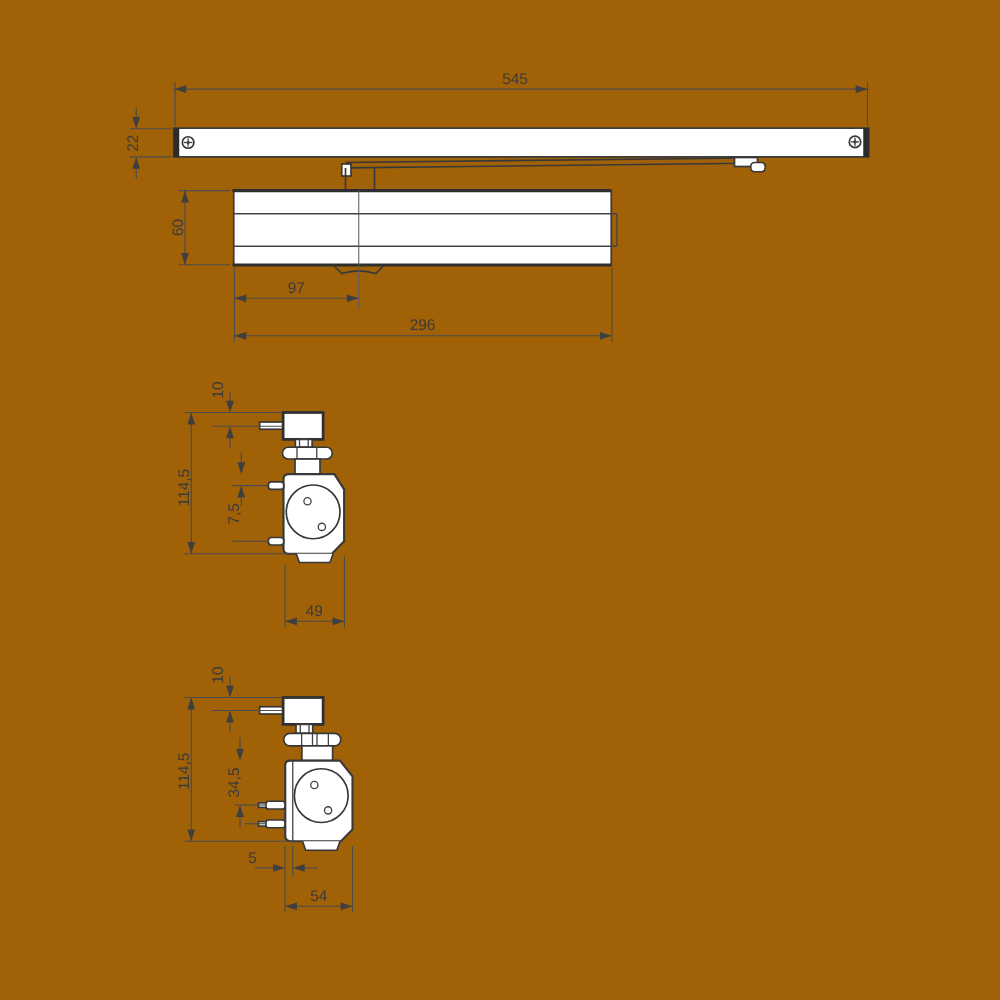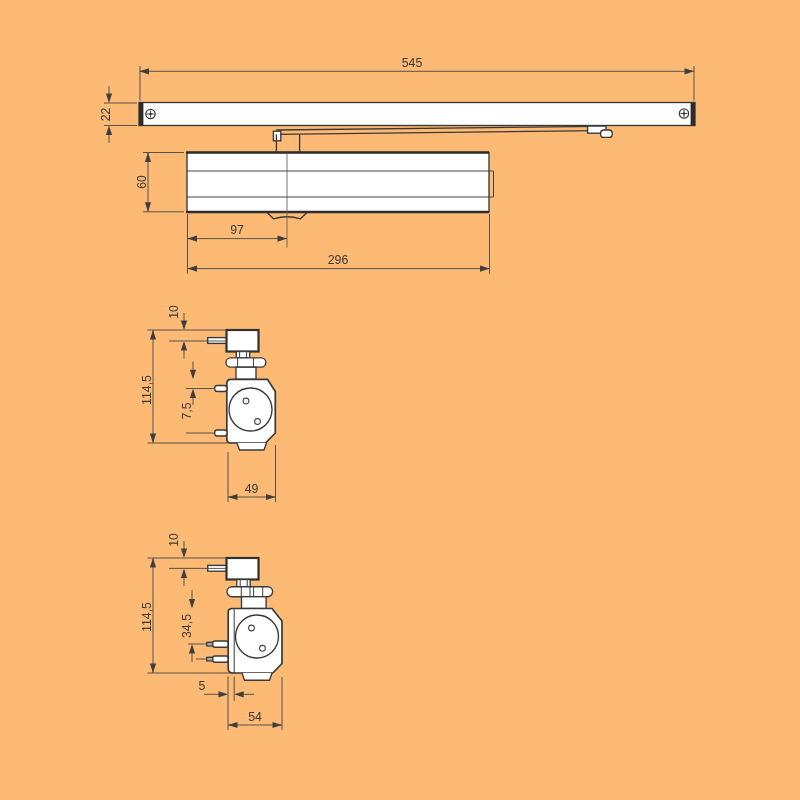--- a/index.html
+++ b/index.html
@@ -1,16 +1,16 @@
 <!DOCTYPE html>
 <html><head>
 <meta charset="utf-8">
 <style>
   html,body{margin:0;padding:0;background:#ffffff;}
-  .page{width:800px;height:800px;background:#fdba74;position:relative;overflow:hidden;}
+  .page{width:800px;height:800px;background:#a16207;position:relative;overflow:hidden;}
   svg{display:block;}
   text{font-family:"Liberation Sans", sans-serif;font-size:12.3px;fill:#3a3a3a;}
   .ol{fill:none;stroke:#383838;stroke-width:1.35;}
   .olw{fill:#ffffff;stroke:#383838;stroke-width:1.35;}
   .olw2{fill:#ffffff;stroke:#383838;stroke-width:1.7;}
   .olw3{fill:#ffffff;stroke:#303030;stroke-width:2.2;}
   .thin{fill:none;stroke:#444444;stroke-width:1.05;}
   .thick{fill:none;stroke:#2e2e2e;stroke-width:2.5;}
   .capbar{fill:#2c2c2c;stroke:none;}
   .dim{fill:none;stroke:#4d4d4d;stroke-width:0.95;}

